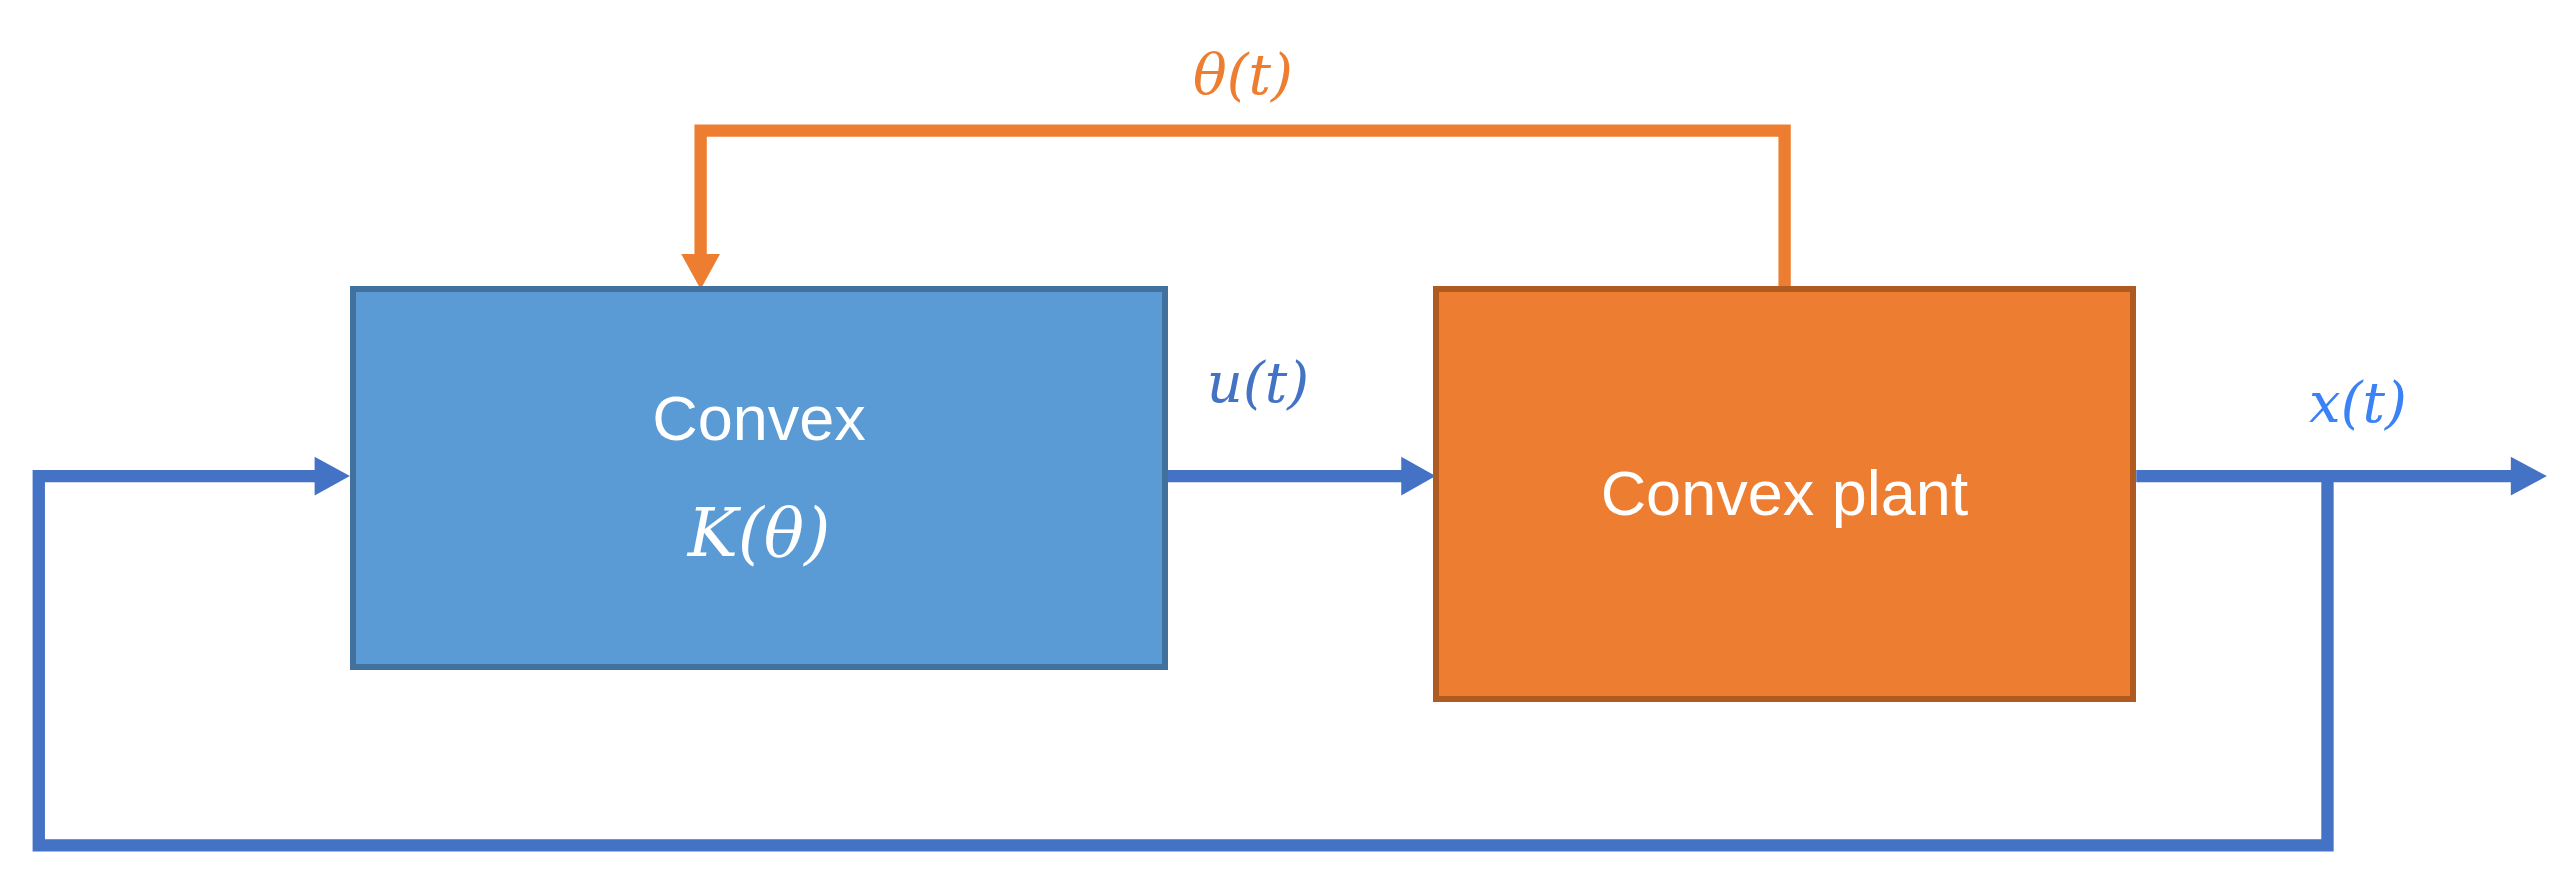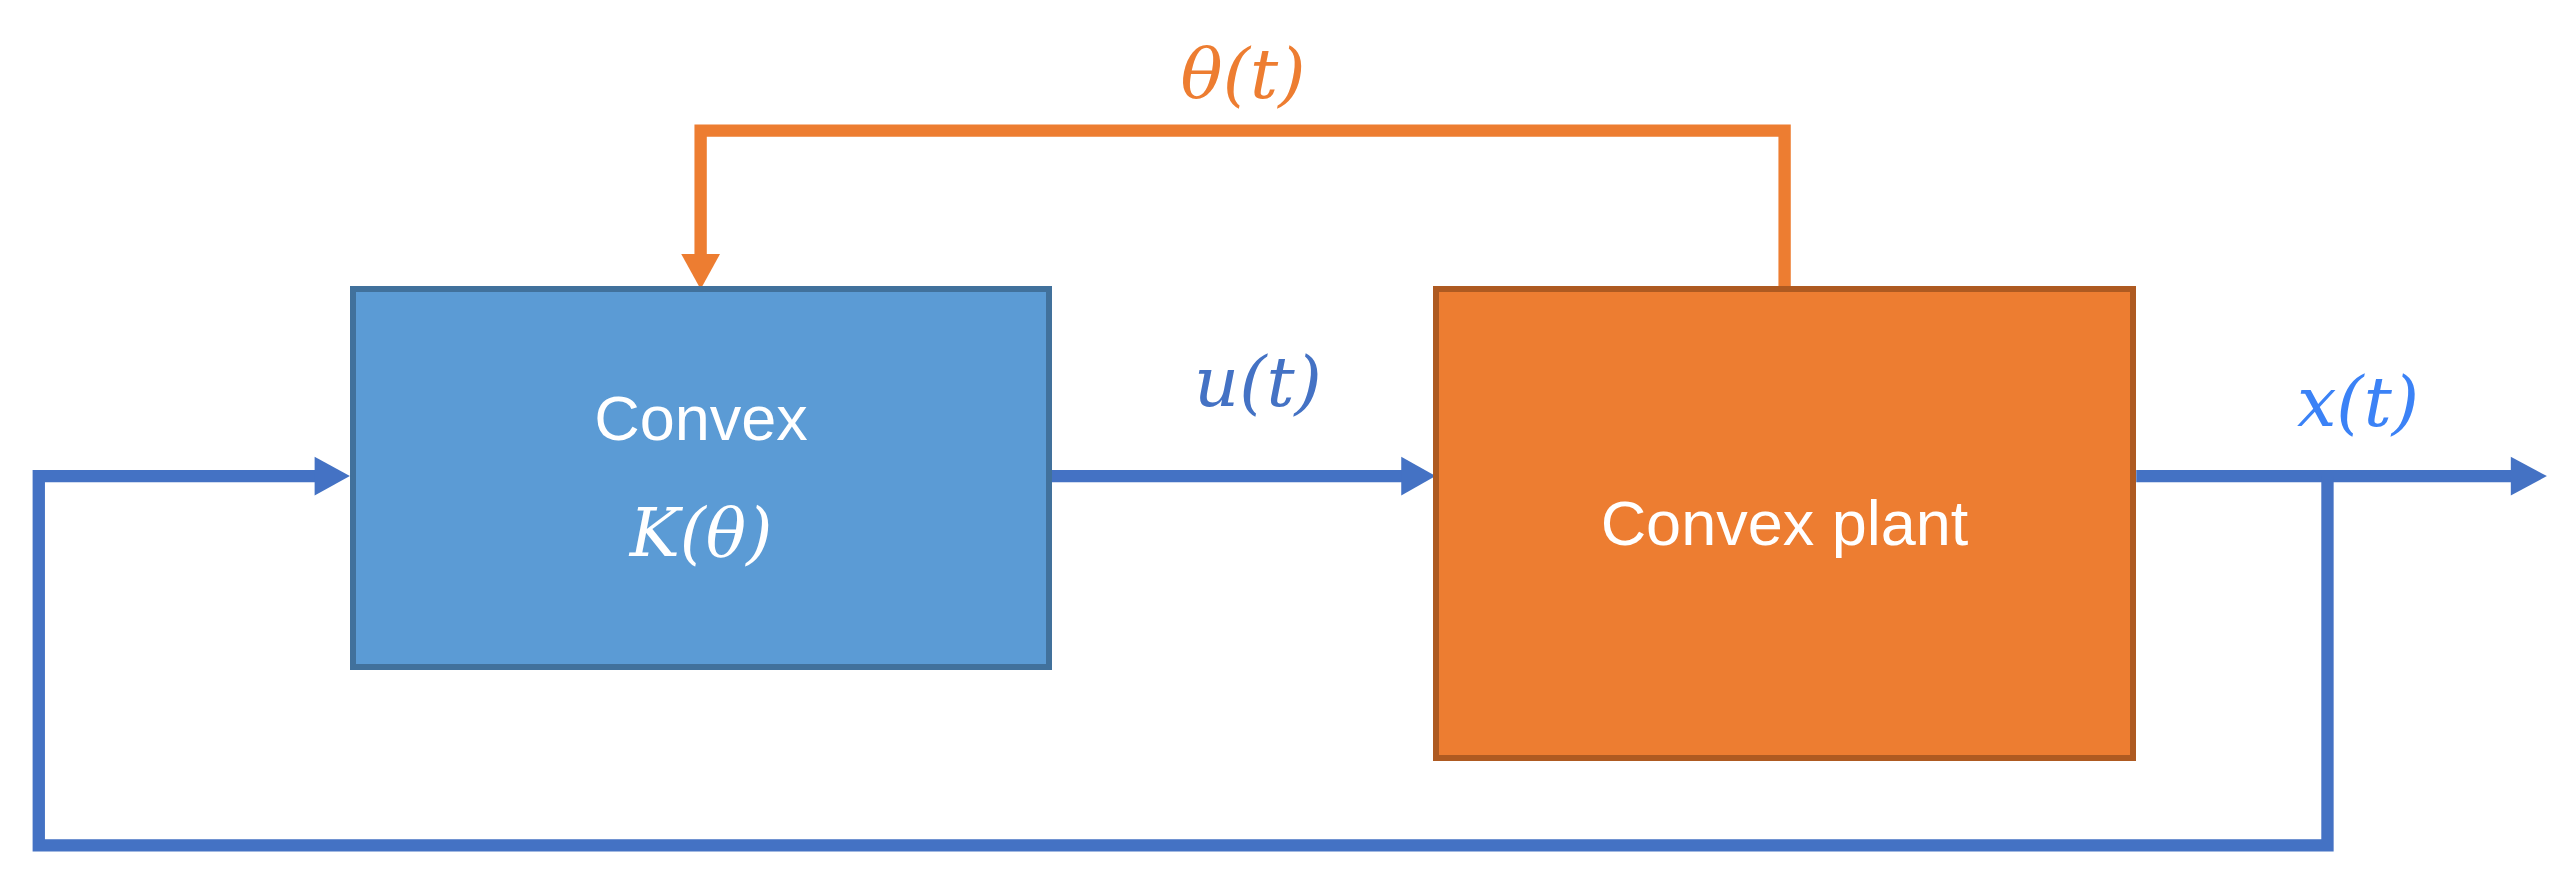--- a/index.html
+++ b/index.html
@@ -28,28 +28,28 @@
     box-sizing: border-box;
     display: flex;
     flex-direction: column;
     align-items: center;
     justify-content: center;
     text-align: center;
     color: #ffffff;
   }
   .box.controller {
     left: 350px; top: 286px;
-    width: 702px; height: 384px;
+    width: 818px; height: 384px;
     background: #5B9BD5;
     border: 6.2px solid #41719C;
     gap: 41px;
   }
   .box.plant {
     left: 1433px; top: 286px;
-    width: 703px; height: 475px;
+    width: 703px; height: 416px;
     background: #ED7D31;
     border: 6.2px solid #AE5A21;
     gap: 26.4px;
   }
   .box-line.sans {
     font-family: "Liberation Sans", sans-serif;
     font-size: 63px;
     line-height: 1.1;
     font-weight: 400;
   }
@@ -58,21 +58,21 @@
     font-style: italic;
     font-size: 67px;
     line-height: 1.15;
     font-weight: 400;
   }
   .signal-label {
     position: absolute;
     transform: translate(-50%, -50%);
     font-family: "DejaVu Serif", "Liberation Serif", serif;
     font-style: italic;
-    font-size: 70px;
+    font-size: 56px;
     white-space: nowrap;
   }
   .signal-label.orange-text { color: #ED7D31; left: 1243px; top: 74px;  }
   .signal-label.u-text      { color: #4472C4; left: 1258px; top: 382px; }
   .signal-label.x-text      { color: #3b82f6; left: 2358px; top: 402px; }
 </style>
 </head>
 <body>
 
 <div class="canvas">

